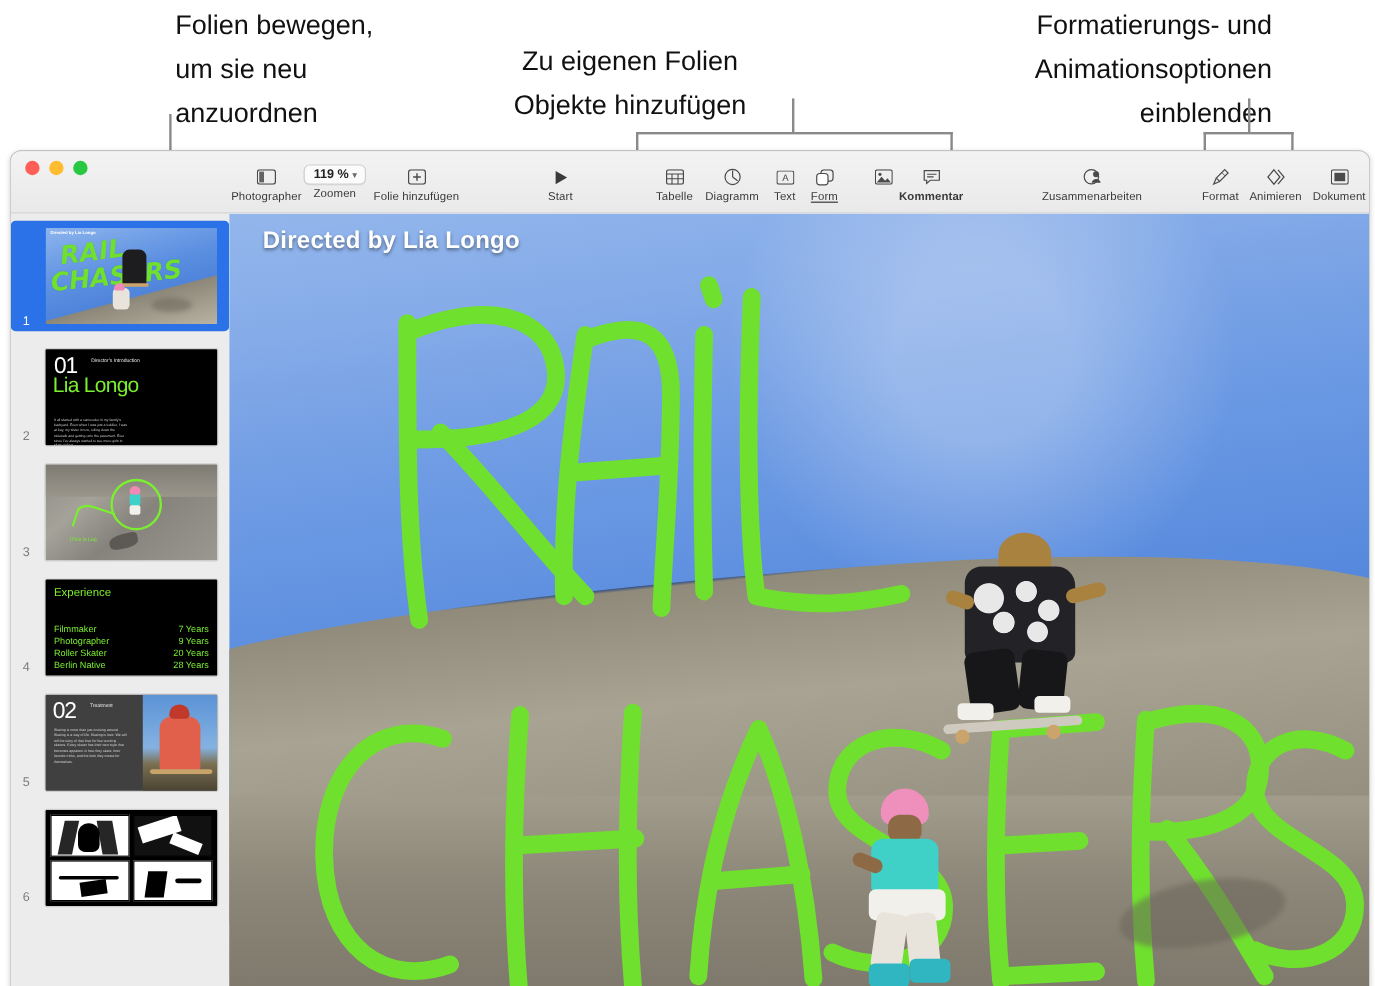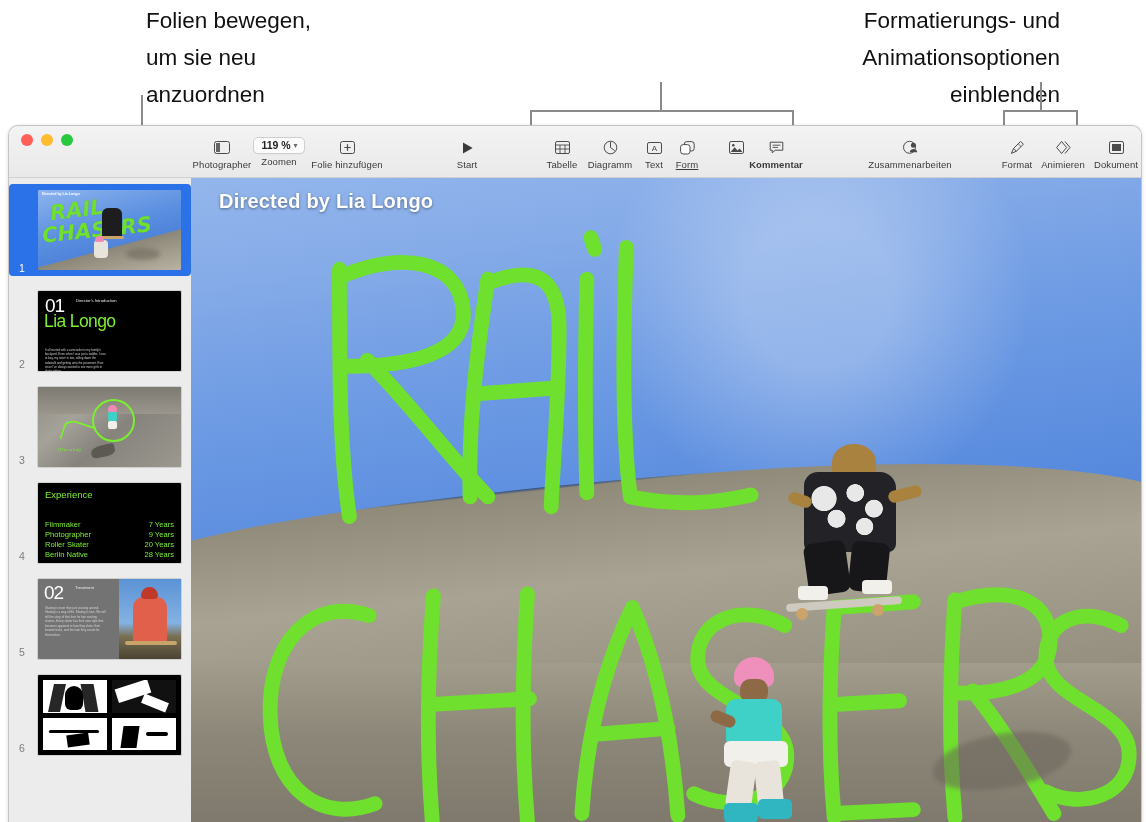--- a/index.html
+++ b/index.html
@@ -179,21 +179,21 @@
                 transform: rotate(-12deg); }
 
   
   .t4 { background:#000; padding: 6px 7px; }
   .t4 .h { font-size:9.5px; color:#7bef2f; }
   .t4 table { width:100%; border-collapse:collapse; margin-top:20px; }
   .t4 td { font-size:7.6px; color:#7bef2f; line-height:1.3; padding:0; }
   .t4 td.v { text-align:right; }
 
   
-  .t5 { background:#737373;padding-left:44px; }
+  .t5 { background:#404040;padding-left:44px; }
   .t5 .n { position:absolute; left:6px; top:4px; font-size:19px; color:#fff;
            letter-spacing:-1px; line-height:1; }
   .t5 .sub { position:absolute; left:37px; top:6px; font-size:4.2px; color:#e8e8e8; }
   .t5 .body { position:absolute; left:7px; top:27px; width:63px; font-size:2.95px;
               color:#d4d4d4; line-height:1.5; }
   .t5 .ph { position:absolute; right:0; top:0; width:62px; height:100%;
             background: linear-gradient(180deg,#5b93d6 0%,#84b2e2 55%,#7a6f52 72%,#4a4433 100%); }
   .t5 .sk { position:absolute; left:14px; top:18px; width:34px; height:46px;
             background:#e0604c; border-radius:10px 10px 3px 3px; }
   .t5 .hel { position:absolute; left:22px; top:8px; width:17px; height:12px;
@@ -250,20 +250,22 @@
 </style>
 </head>
 <body>
 
 <div id="root" class="nosel">
 
   <div class="callout" id="callout-left">Folien bewegen,
 um sie neu
 anzuordnen</div>
 
+  <div class="callout" id="callout-mid">Zu eigenen Folien
+Objekte hinzufügen</div>
 
   <div class="callout" id="callout-right">Formatierungs- und
 Animationsoptionen
 einblenden</div>
 
   <div class="leader-line" style="left:141px; top:95px; width:2px; height:31px;"></div>
 
   <div class="bracket-top" style="left:530px; top:110px; width:264px;"></div>
   <div class="leader-line" style="left:530px; top:110px; width:2px; height:16px;"></div>
   <div class="leader-line" style="left:792px; top:110px; width:2px; height:16px;"></div>

